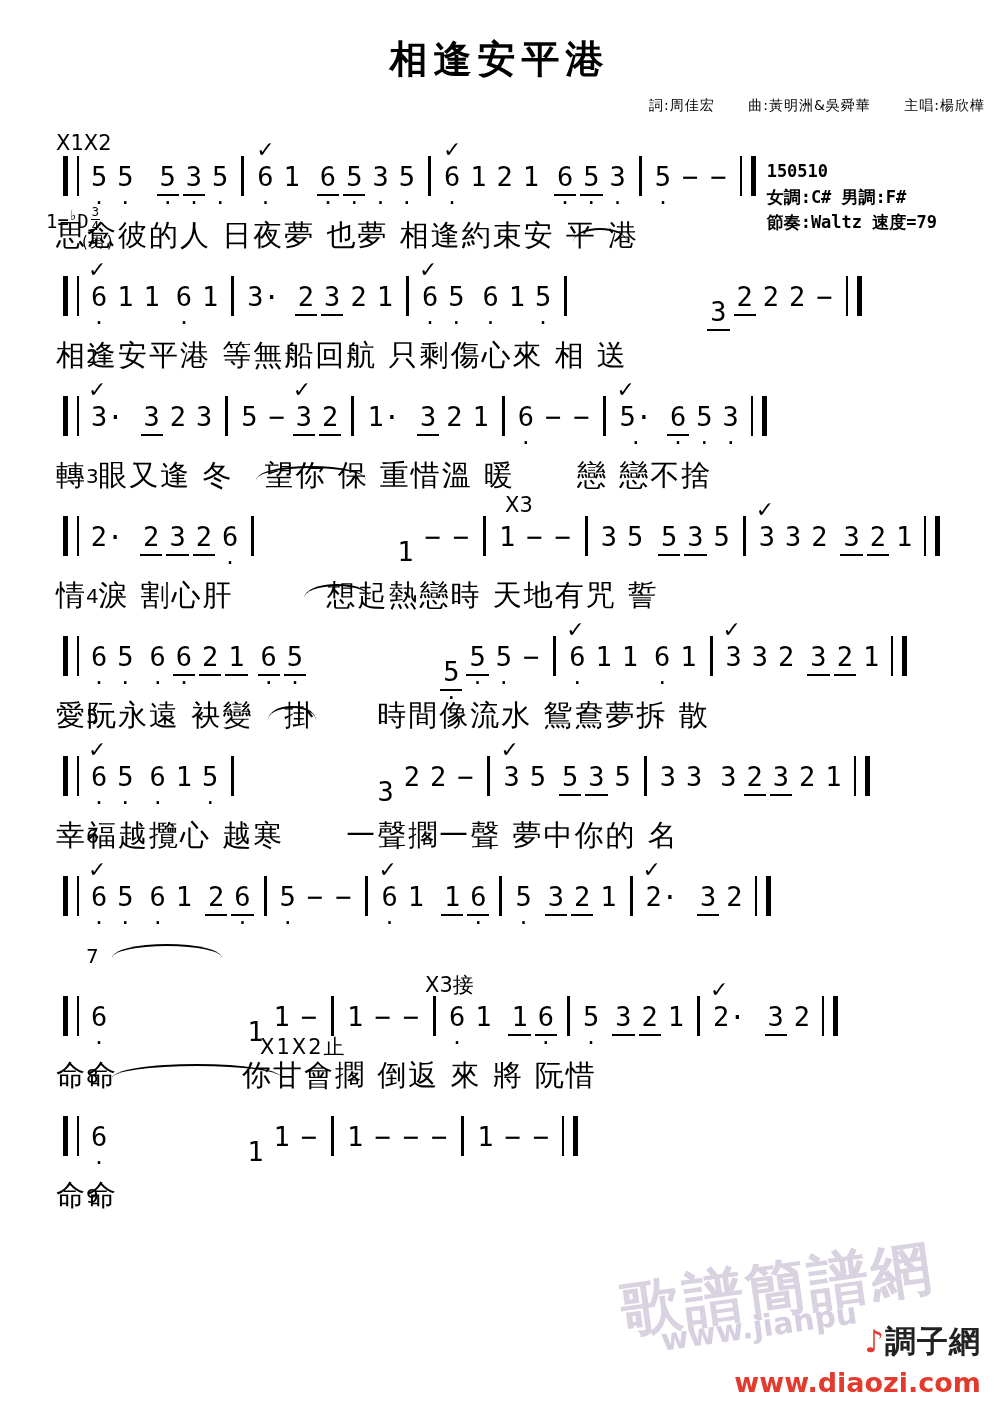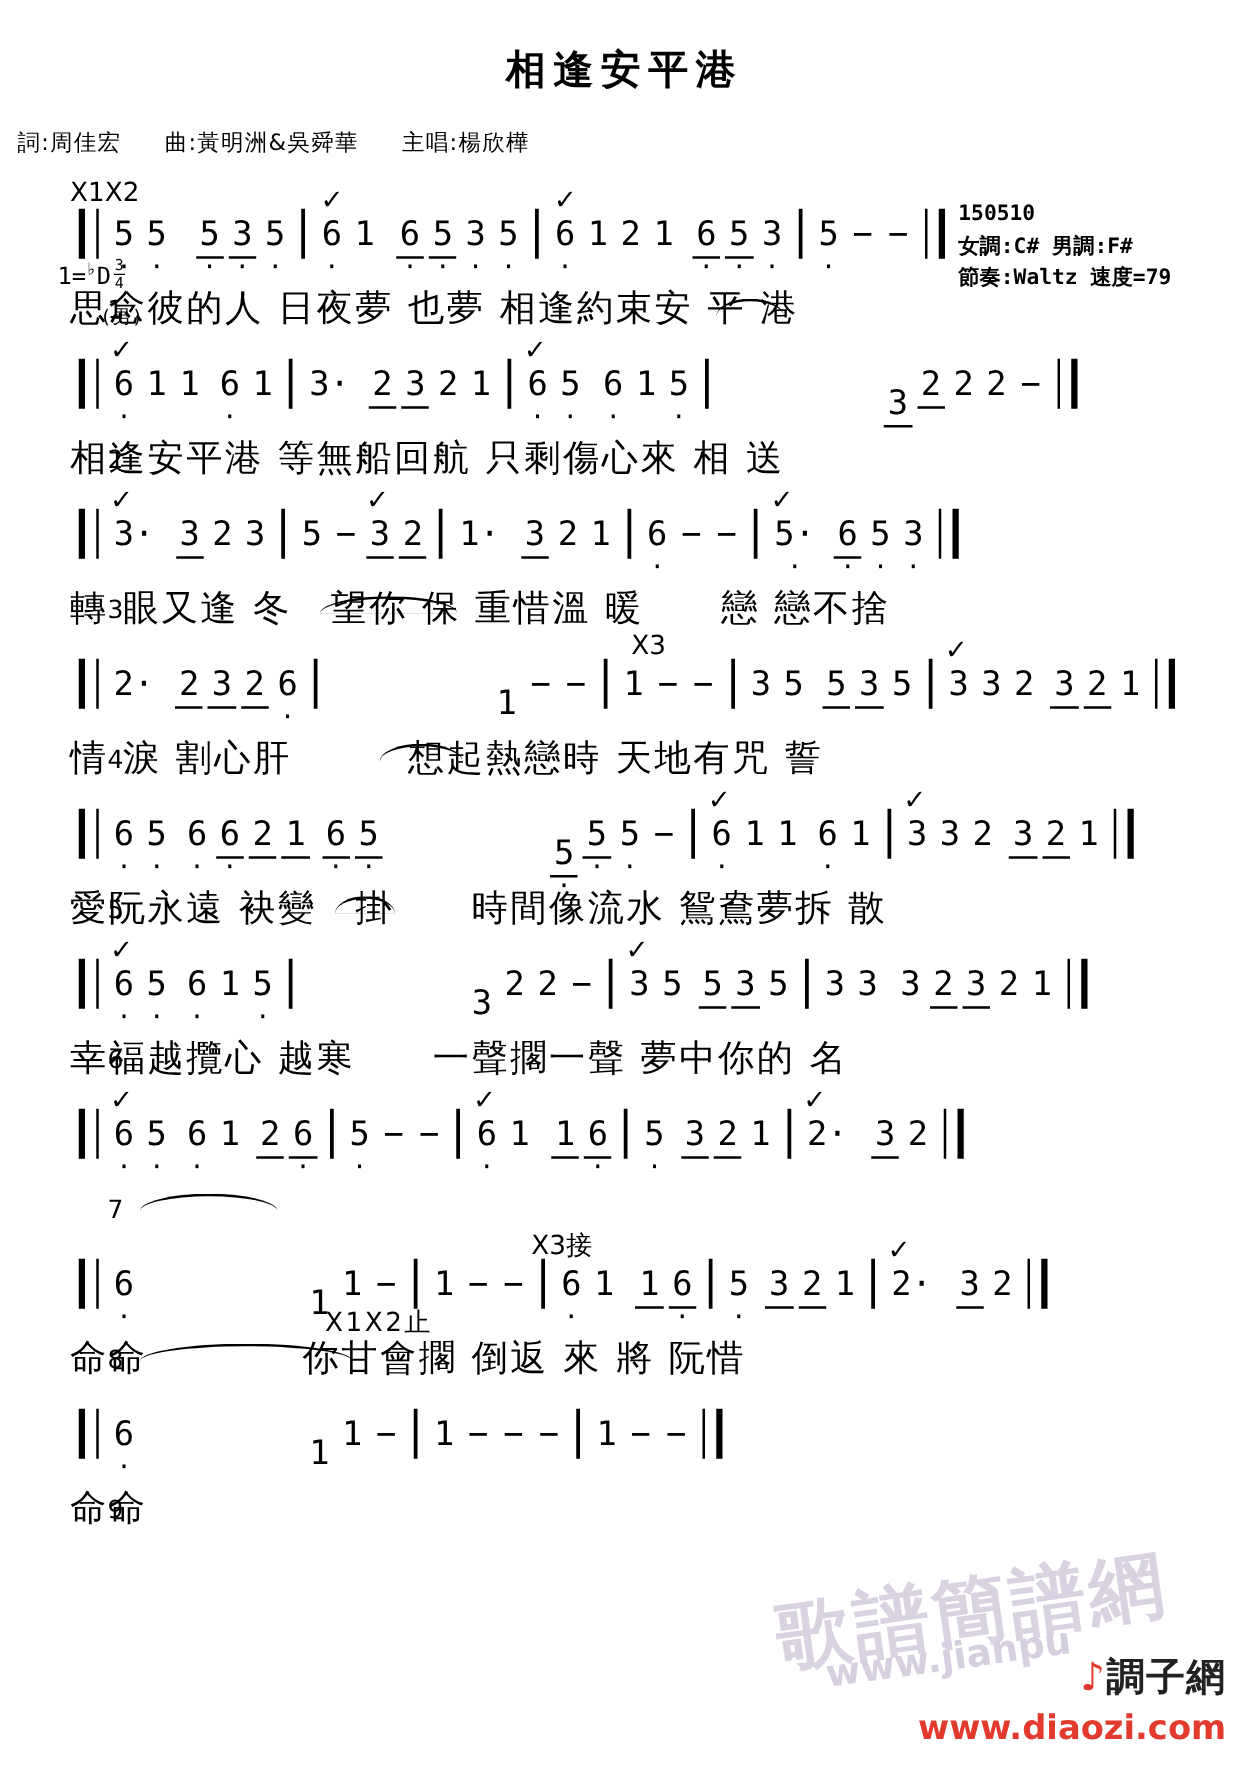--- a/index.html
+++ b/index.html
@@ -17,29 +17,29 @@
   }
   .sheet {
     position: relative;
     width: 999px;
     height: 1412px;
   }
   .title {
     text-align: center;
     font-family: "DejaVu Sans", sans-serif;
     font-weight: bold;
-    font-size: 32px;
+    font-size: 38px;
     letter-spacing: 6px;
     margin-top: 34px;
   }
   .credits {
-    text-align: left;
-    font-family: "DejaVu Sans", sans-serif;
-    font-size: 18px;
-    margin-top: 24px;
+    text-align: right;
+    font-family: "DejaVu Sans", sans-serif;
+    font-size: 14px;
+    margin-top: 12px;
     letter-spacing: 1px;
   }
   .credits span { margin: 0 14px; }
   .meta {
     position: absolute;
     right: 62px;
     top: 125px;
     text-align: left;
     font-family: "DejaVu Sans Mono", monospace;
     font-size: 17px;

